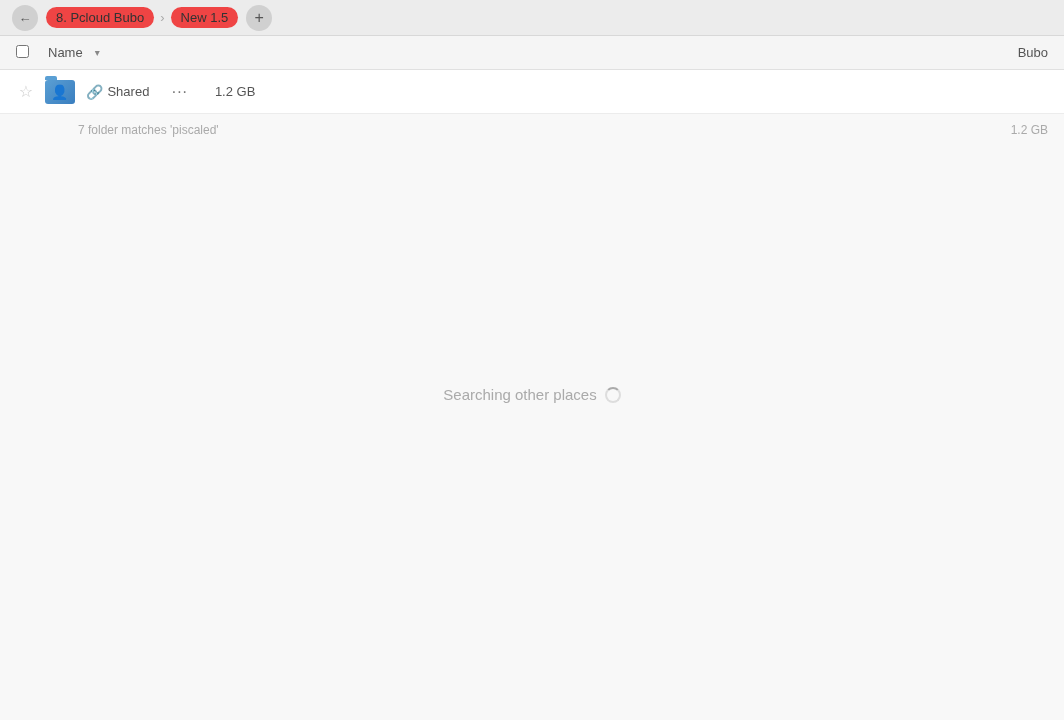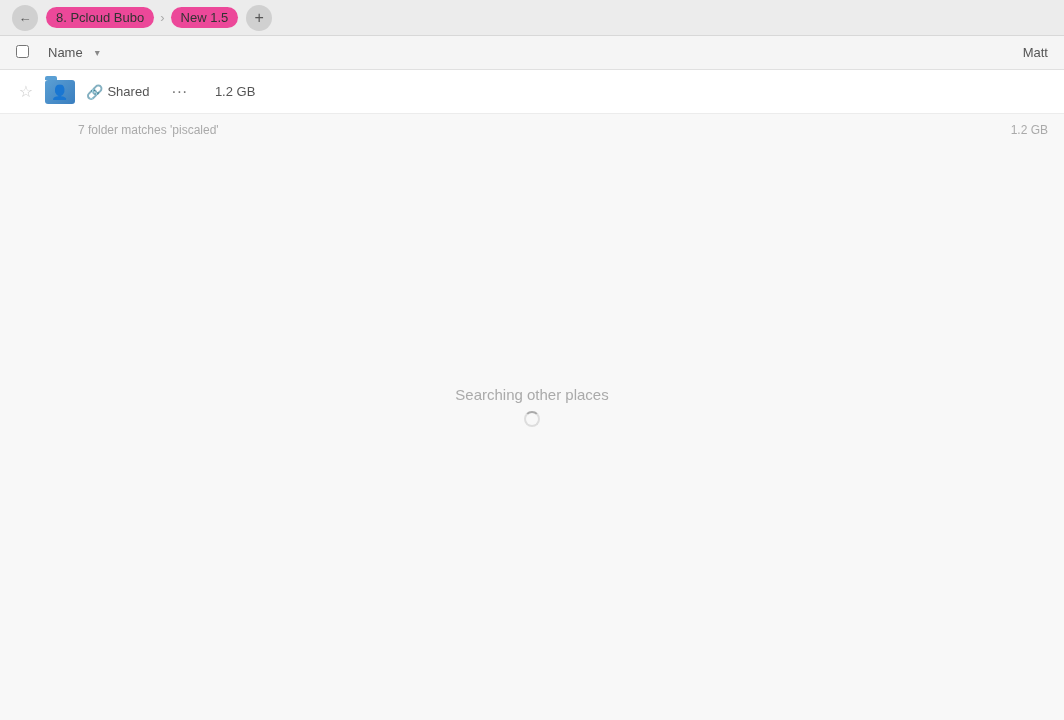--- a/index.html
+++ b/index.html
@@ -36,21 +36,21 @@
       justify-content: center;
       font-size: 13px;
       color: #555;
       margin-right: 4px;
     }
 
     .breadcrumb-item {
       display: flex;
       align-items: center;
       padding: 3px 10px;
-      background: #ec4899;
+      background: #ef4444;
       border-radius: 12px;
       font-size: 13px;
       color: #333;
       cursor: pointer;
       border: none;
     }
 
     .breadcrumb-arrow {
       color: #aaa;
       font-size: 13px;
@@ -234,21 +234,20 @@
       text-align: right;
     }
 
     
     .searching-area {
       display: flex;
       align-items: center;
       justify-content: center;
       margin-top: 240px;
       gap: 8px;
-      flex-direction: column;
     }
 
     .searching-text {
       font-size: 15px;
       color: #aaa;
     }
 
     .spinner {
       width: 16px;
       height: 16px;
@@ -277,21 +276,21 @@
 <div class="main-content">
 
   <div class="col-headers">
     <div class="col-checkbox">
       <input type="checkbox" style="cursor: pointer;">
     </div>
     <div class="col-name">
       <span>Name</span>
       <span class="col-name-arrow">▾</span>
     </div>
-    <div class="col-size">Matt</div>
+    <div class="col-size">Bubo</div>
   </div>
 
   <div class="file-row">
     <span class="star-icon">☆</span>
     <div class="folder-icon-wrapper">
       <div class="folder-icon">
         <span class="folder-person">👤</span>
       </div>
     </div>
     <div class="shared-badge">

